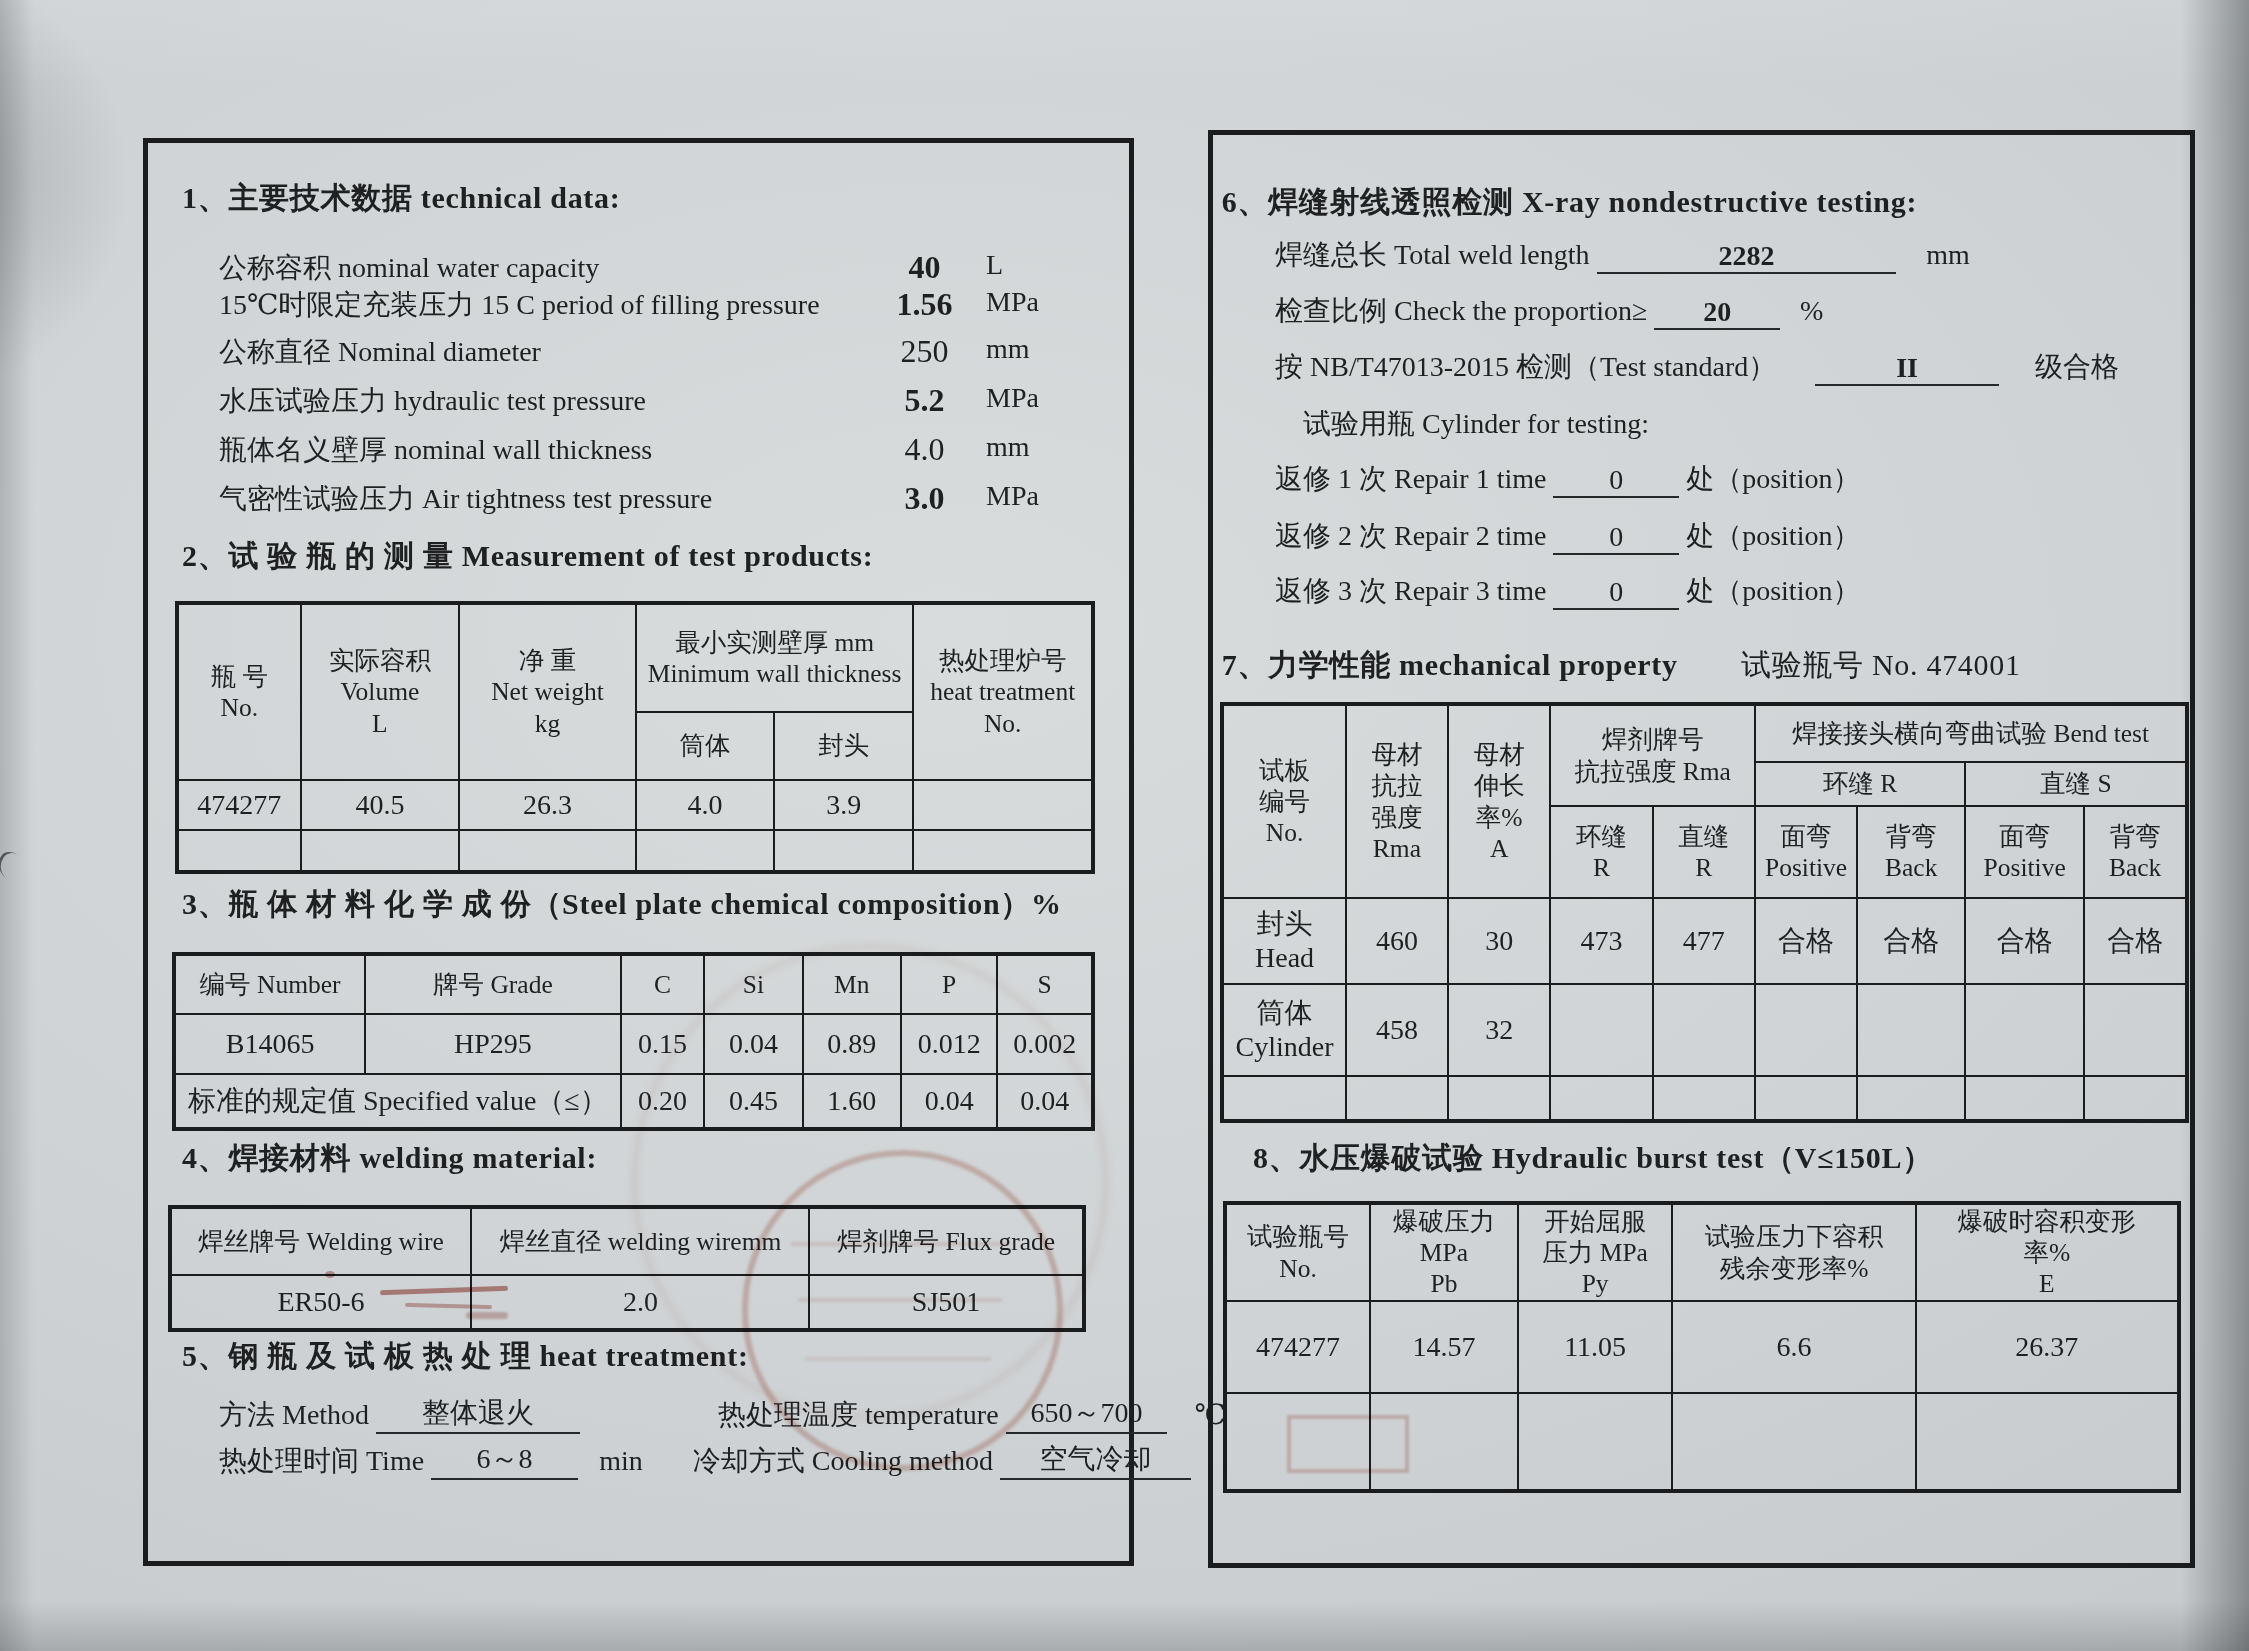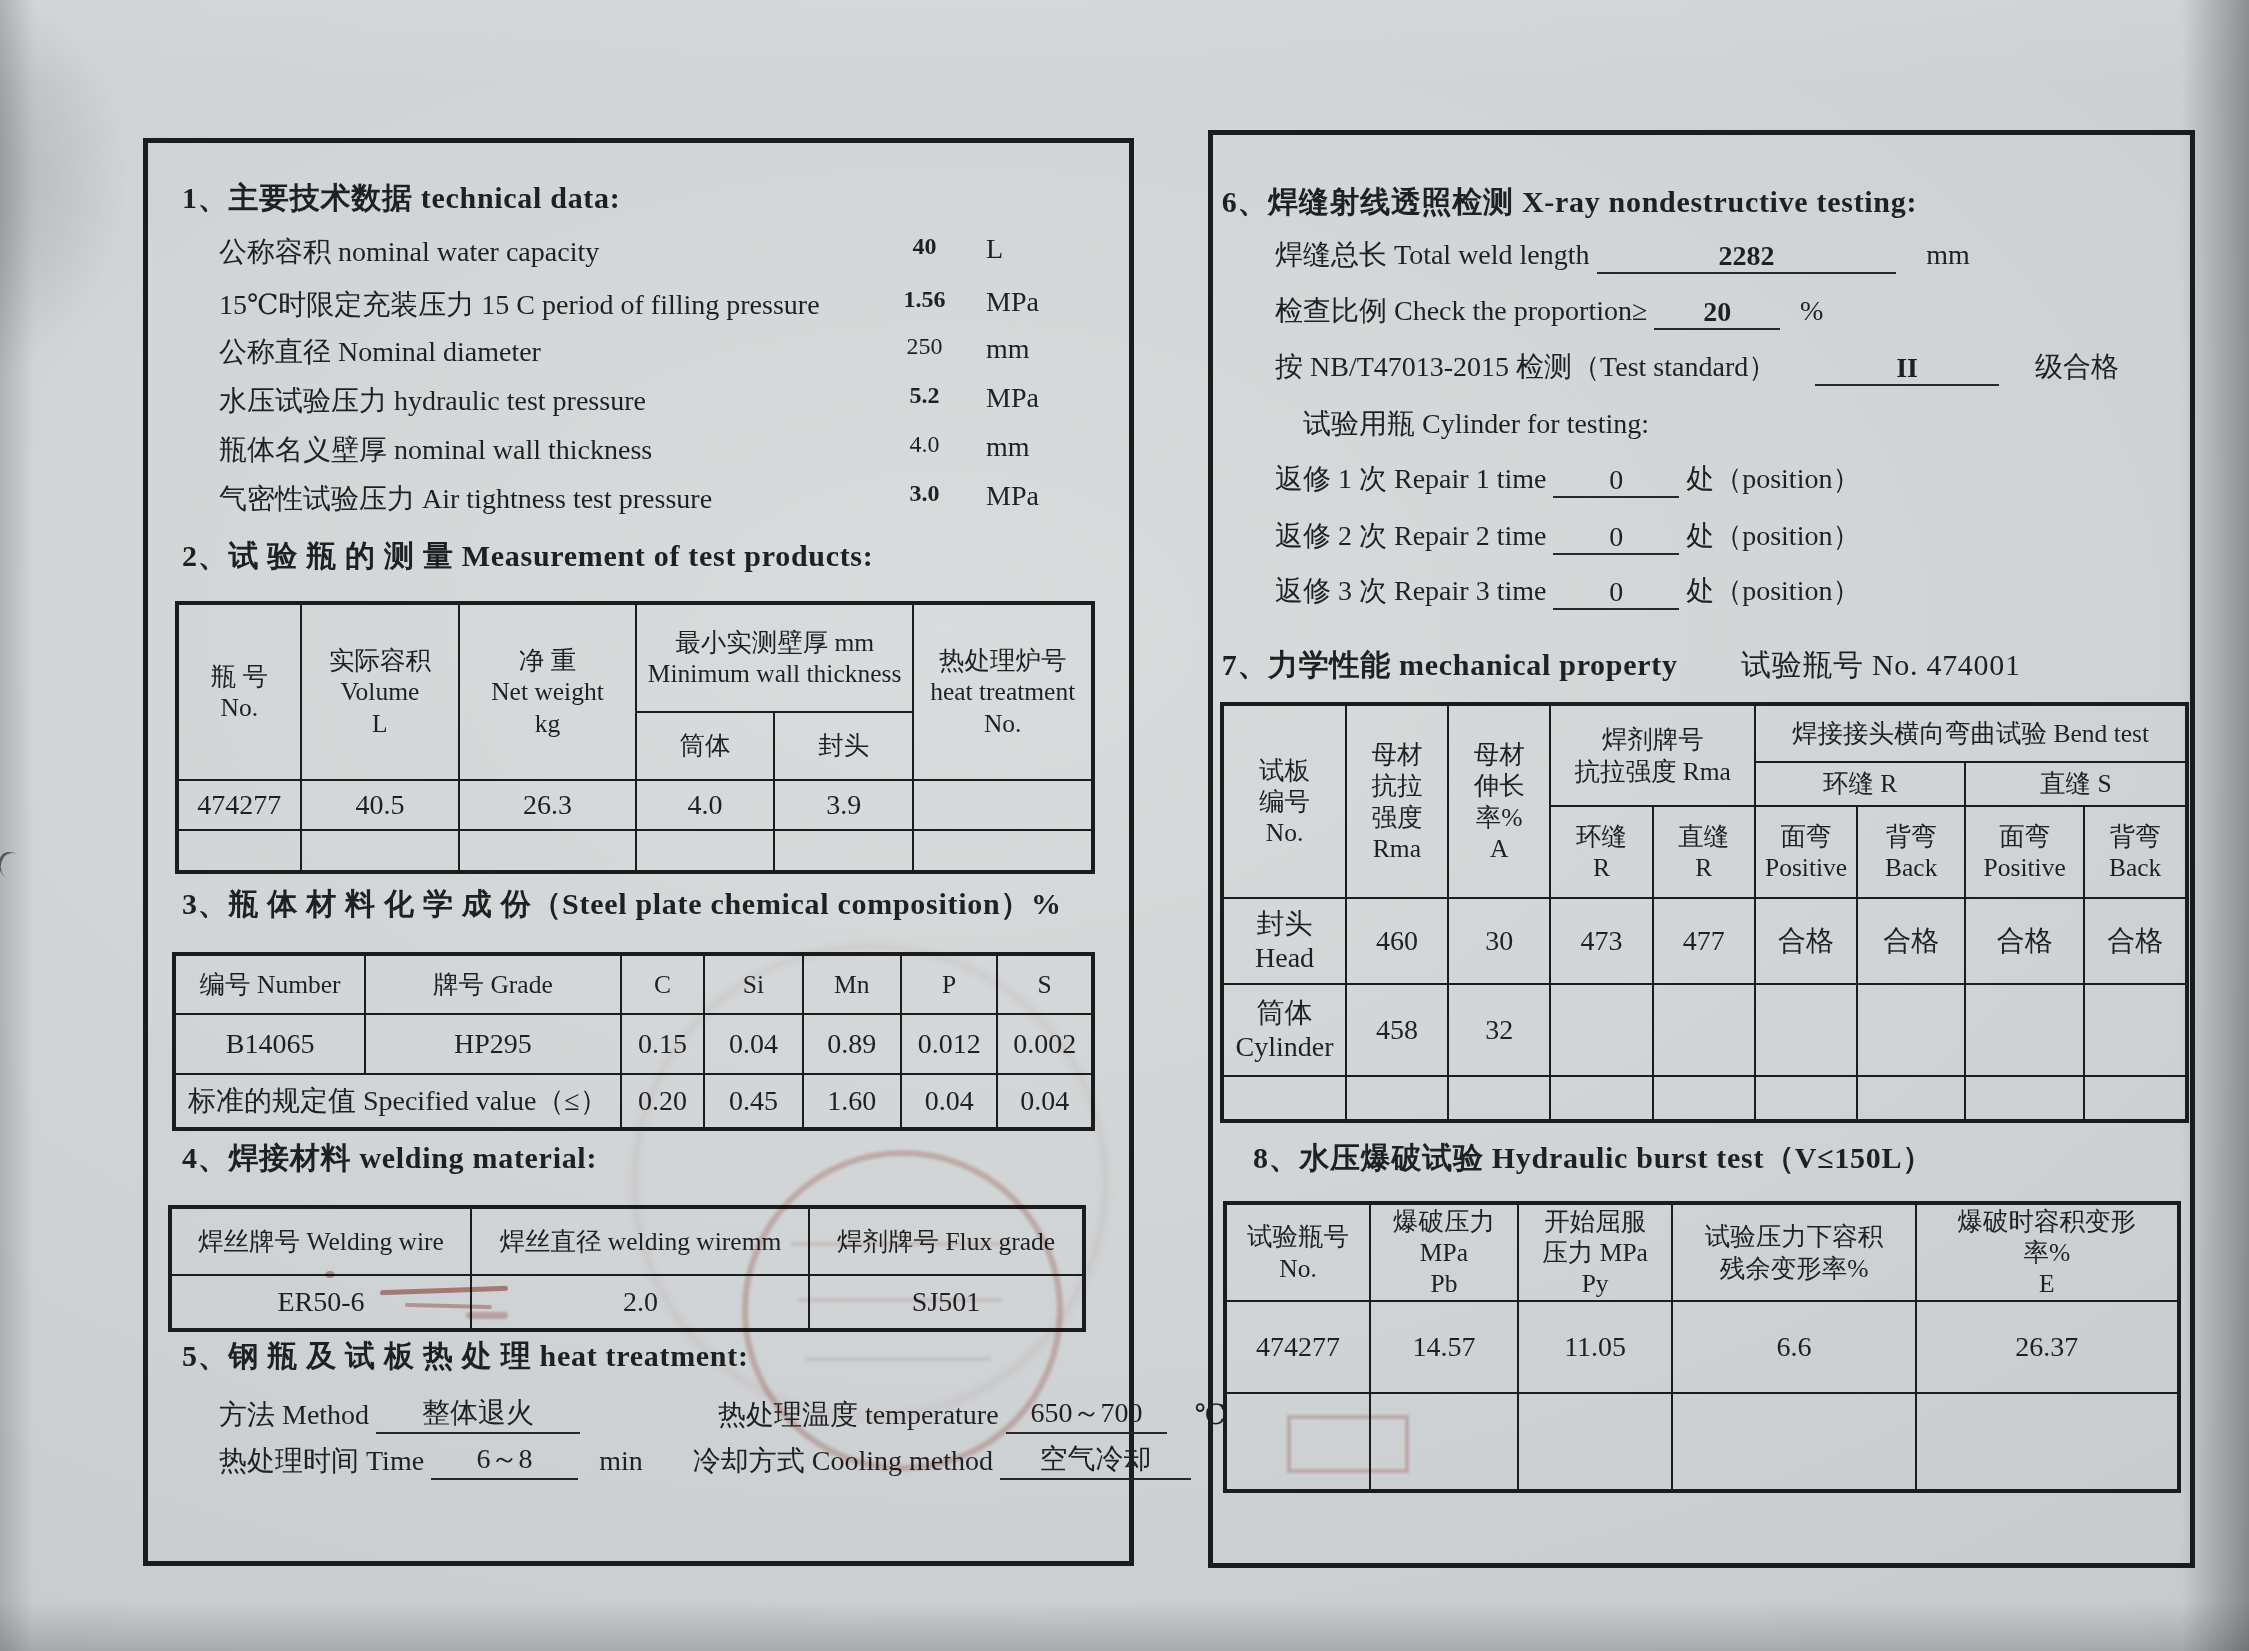--- a/index.html
+++ b/index.html
@@ -15,21 +15,21 @@
       linear-gradient(to bottom, rgba(255,255,255,.10), rgba(255,255,255,0) 87px),
       radial-gradient(circle 313px at -4% 11%, rgba(40,46,52,.28), rgba(40,46,52,0) 70%);}
   .panel{position:absolute;box-sizing:border-box;border:5.1px solid #1a1c1e;}
   .panel-left{left:143px;top:138px;width:991px;height:1428px;}
   .panel-right{left:1208px;top:130px;width:987px;height:1438px;}
 
   .sec-title{position:absolute;font-size:30px;font-weight:600;letter-spacing:0.7px;white-space:nowrap;}
   .line{position:absolute;font-size:28px;white-space:nowrap;}
   .spec-row{position:absolute;left:0;width:100%;height:38px;}
   .spec-label{position:absolute;left:71px;font-size:28px;white-space:nowrap;}
-  .spec-value{position:absolute;left:729px;width:95px;text-align:center;font-size:24px;}
+  .spec-value{position:absolute;left:729px;width:95px;text-align:center;font-size:32px;}
   .spec-unit{position:absolute;left:838px;width:102px;font-size:28px;}
   .b{font-weight:700;}
 
   table{position:absolute;border-collapse:collapse;table-layout:fixed;
         border:4.4px solid #1a1c1e;text-align:center;}
   th,td{border:2.2px solid #1a1c1e;padding:0 2.9px;font-weight:400;
         white-space:pre-line;line-height:1.22;overflow:hidden;}
   th{font-size:25.5px;}
   td{font-size:28px;}
 
@@ -62,21 +62,21 @@
 </head>
 <body>
 
 <div class="stage">
   <div class="paper">
 
     <div class="panel panel-left">
 
       <div class="sec-title" style="left:34px;top:35px;">1、主要技术数据 technical data:</div>
 
-      <div class="spec-row" style="top:90px;">
+      <div class="spec-row" style="top:106px;">
         <span class="spec-label">公称容积 nominal water capacity</span>
         <span class="spec-value b">40</span>
         <span class="spec-unit">L</span>
       </div>
       <div class="spec-row" style="top:143px;">
         <span class="spec-label">15℃时限定充装压力 15 C period of filling pressure</span>
         <span class="spec-value b">1.56</span>
         <span class="spec-unit">MPa</span>
       </div>
       <div class="spec-row" style="top:190px;">

